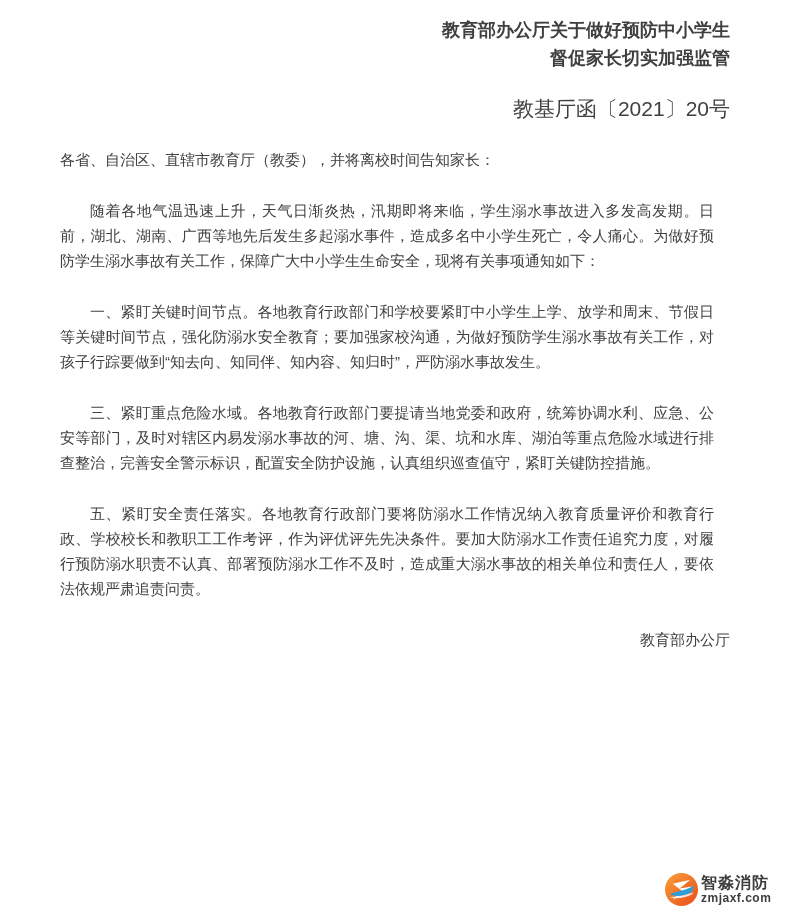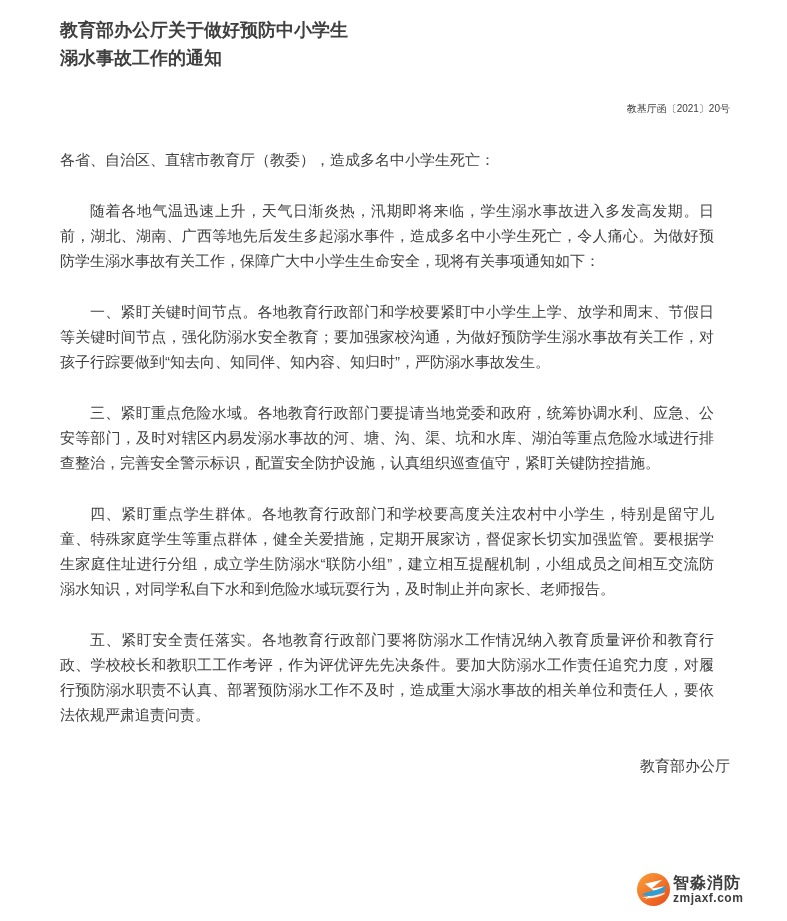--- a/index.html
+++ b/index.html
@@ -17,27 +17,27 @@
     font-family: "Liberation Sans", "DejaVu Sans", sans-serif;
     color: #404040;
   }
   .content {
     padding: 16px 57px 0 60px;
   }
   .doc-title {
     margin: 0;
     font-size: 18px;
     font-weight: bold;
-    text-align: left;
+    text-align: right;
     line-height: 28px;
     color: #3f3f3f;
   }
   .doc-number {
     margin-top: 24px;
-    font-size: 10px;
+    font-size: 21px;
     line-height: 25px;
     text-align: right;
   }
   .salutation {
     margin: 26px 0 0 0;
     font-size: 15px;
     line-height: 25px;
     text-align: left;
     text-indent: 0;
   }
@@ -49,21 +49,21 @@
     text-indent: 2em;
   }
   .signature {
     margin-top: 26px;
     font-size: 15px;
     line-height: 25px;
     text-align: right;
   }
   .watermark {
     position: absolute;
-    left: 636px;
+    left: 664px;
     top: 872px;
     display: flex;
     align-items: center;
     z-index: 5;
   }
   .wm-icon {
     width: 35px;
     height: 35px;
     flex: 0 0 auto;
   }
@@ -87,34 +87,33 @@
     line-height: 13px;
     white-space: nowrap;
   }
 </style>
 </head>
 <body>
 
 <div class="page">
   <div class="content">
 
-    <h1 class="doc-title"><span>教育部办公厅关于做好预防中小学生</span><br><span>溺水事故工作的通知</span></h1>
+    <h1 class="doc-title"><span>教育部办公厅关于做好预防中小学生</span><br><span>督促家长切实加强监管</span></h1>
 
     <div class="doc-number">教基厅函〔2021〕20号</div>
 
-    <div class="salutation">各省、自治区、直辖市教育厅（教委），造成多名中小学生死亡：</div>
+    <div class="salutation">各省、自治区、直辖市教育厅（教委），并将离校时间告知家长：</div>
 
     <p class="para">随着各地气温迅速上升，天气日渐炎热，汛期即将来临，学生溺水事故进入多发高发期。日前，湖北、湖南、广西等地先后发生多起溺水事件，造成多名中小学生死亡，令人痛心。为做好预防学生溺水事故有关工作，保障广大中小学生生命安全，现将有关事项通知如下：</p>
 
     <p class="para">一、紧盯关键时间节点。各地教育行政部门和学校要紧盯中小学生上学、放学和周末、节假日等关键时间节点，强化防溺水安全教育；要加强家校沟通，为做好预防学生溺水事故有关工作，对孩子行踪要做到“知去向、知同伴、知内容、知归时”，严防溺水事故发生。</p>
 
 
     <p class="para">三、紧盯重点危险水域。各地教育行政部门要提请当地党委和政府，统筹协调水利、应急、公安等部门，及时对辖区内易发溺水事故的河、塘、沟、渠、坑和水库、湖泊等重点危险水域进行排查整治，完善安全警示标识，配置安全防护设施，认真组织巡查值守，紧盯关键防控措施。</p>
 
-    <p class="para">四、紧盯重点学生群体。各地教育行政部门和学校要高度关注农村中小学生，特别是留守儿童、特殊家庭学生等重点群体，健全关爱措施，定期开展家访，督促家长切实加强监管。要根据学生家庭住址进行分组，成立学生防溺水“联防小组”，建立相互提醒机制，小组成员之间相互交流防溺水知识，对同学私自下水和到危险水域玩耍行为，及时制止并向家长、老师报告。</p>
 
     <p class="para">五、紧盯安全责任落实。各地教育行政部门要将防溺水工作情况纳入教育质量评价和教育行政、学校校长和教职工工作考评，作为评优评先先决条件。要加大防溺水工作责任追究力度，对履行预防溺水职责不认真、部署预防溺水工作不及时，造成重大溺水事故的相关单位和责任人，要依法依规严肃追责问责。</p>
 
     <div class="signature">教育部办公厅</div>
 
   </div>
 
   <div class="watermark">
     <svg class="wm-icon" viewBox="0 0 36 36" xmlns="http://www.w3.org/2000/svg" aria-hidden="true">
       <defs>

